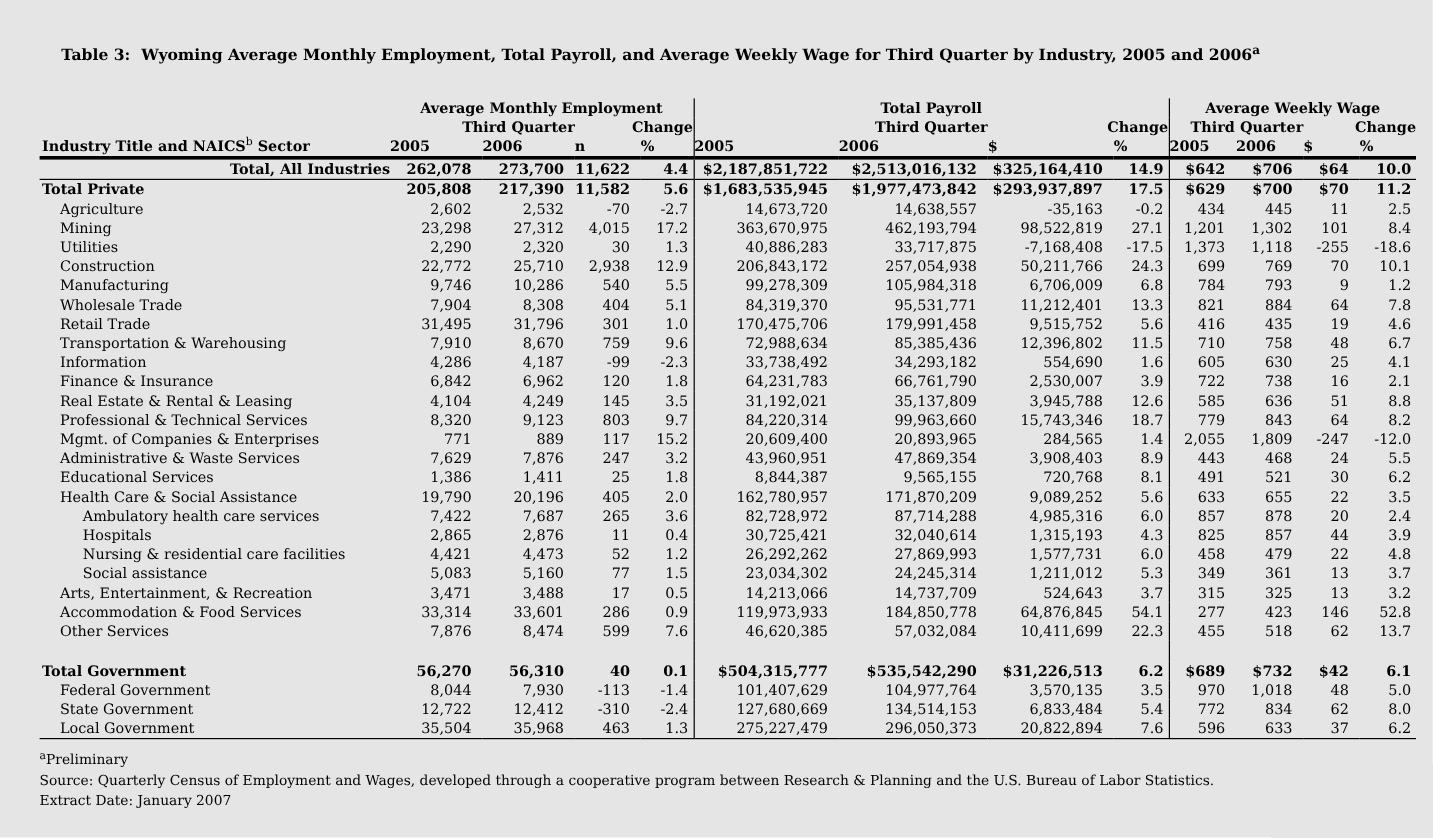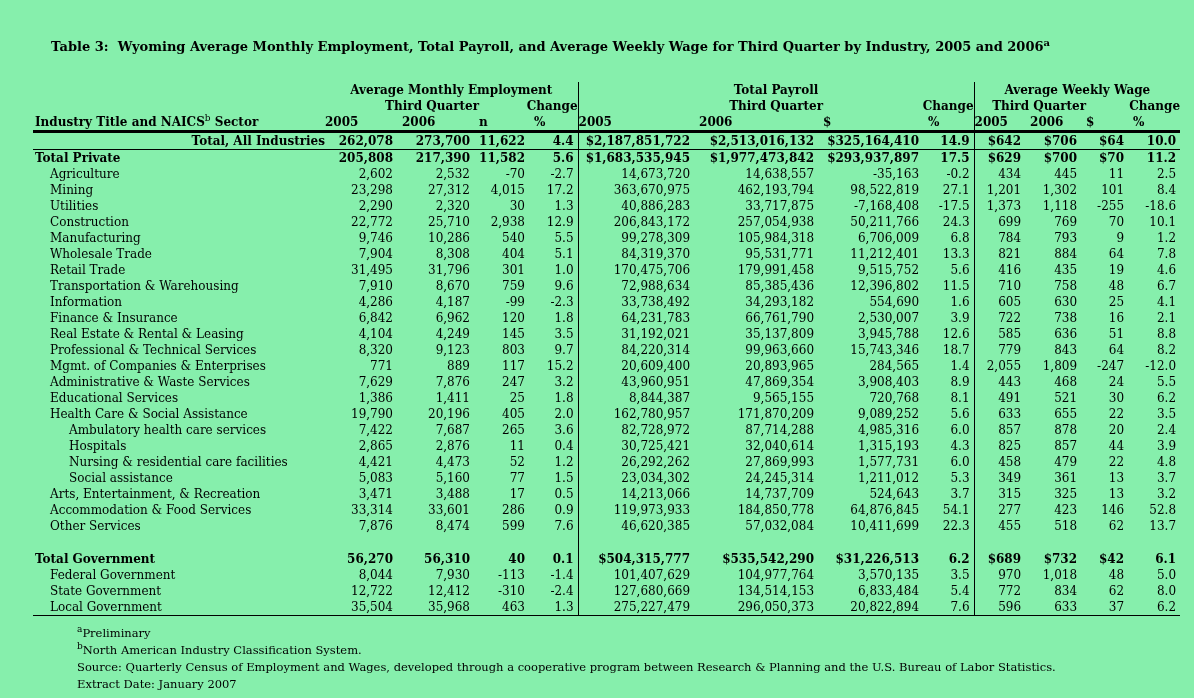--- a/index.html
+++ b/index.html
@@ -9,21 +9,21 @@
     color: #000000;
     font-family: "DejaVu Serif", "Liberation Serif", serif;
   }
   .page {
     position: relative;
     width: 1194px;
     height: 698px;
     box-sizing: border-box;
     padding: 24px 18px 0 33px;
     overflow: hidden;
-    background: #86efac;
+    background: #e5e5e5;
   }
   .title {
     font-size: 13px;
     font-weight: bold;
     white-space: pre-wrap;
     margin-bottom: 13px;
   }
   sup.fnmark {
     font-size: 9px;
     font-weight: normal;
@@ -58,21 +58,21 @@
   tbody td.lastpct { padding-right: 4px; }
   tbody tr.bold td { font-weight: bold; }
   tbody tr:first-child td { border-bottom: 1.5px solid #000; text-align: right; }
   tbody tr:last-child td  { border-bottom: 1.5px solid #000; }
   td.label { text-align: left; }
   td.label.indent0 { padding-left: 2px; }
   td.label.indent1 { padding-left: 17px; }
   td.label.indent2 { padding-left: 36px; }
   tr.spacer td { height: 17px; }
 
-  .footnotes { margin-top: 9px; margin-left: 44px; }
+  .footnotes { margin-top: 9px; }
   .footnotes .fnline {
     font-size: 11.5px;
     line-height: 17px;
   }
 </style>
 </head>
 <body>
 
 <div class="page">
 
@@ -577,18 +577,17 @@
           <td class="num vline">596</td>
           <td class="num">633</td>
           <td class="num">37</td>
           <td class="num lastpct">6.2</td>
         </tr>
       </tbody>
   </table>
 
   <div class="footnotes">
     <div class="fnline"><sup class="fnmark">a</sup><span>Preliminary</span></div>
-    <div class="fnline"><sup class="fnmark">b</sup><span>North American Industry Classification System.</span></div>
     <div class="fnline"><span>Source: Quarterly Census of Employment and Wages, developed through a cooperative program between Research &amp; Planning and the U.S. Bureau of Labor Statistics.</span></div>
     <div class="fnline"><span>Extract Date: January 2007</span></div>
   </div>
 
 </div>
 
 </body></html>

